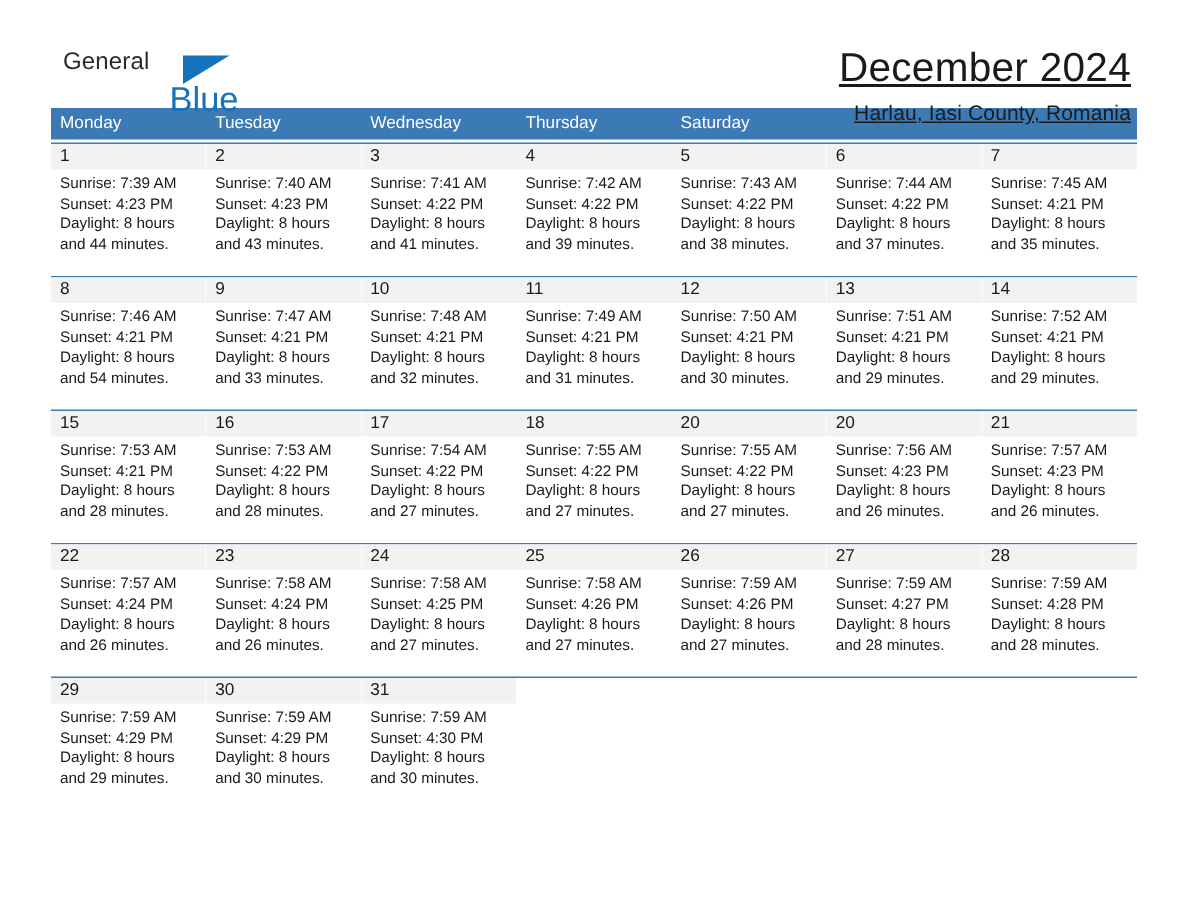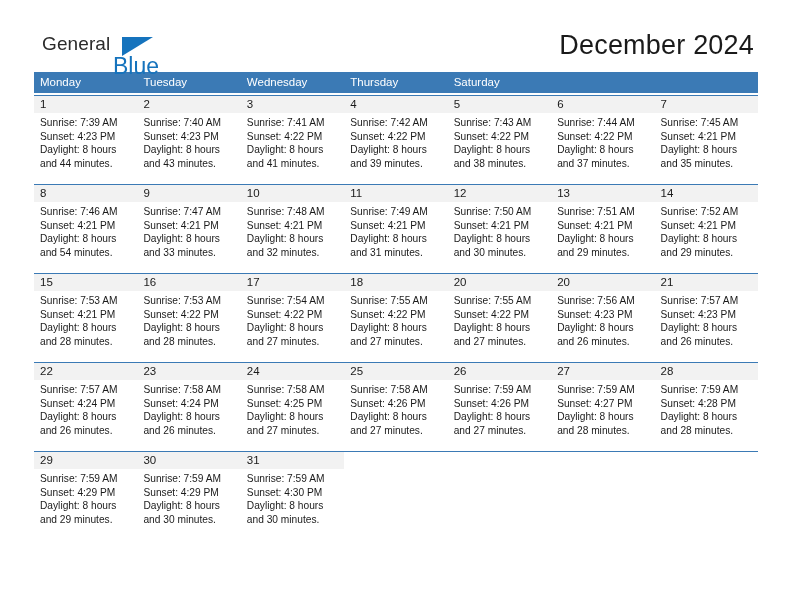--- a/index.html
+++ b/index.html
@@ -26,21 +26,21 @@
     padding: 30px 34px 0 34px;
     height: 72px;
   }
   .logo {
     position: relative;
     width: 170px;
     height: 48px;
     line-height: 1;
   }
   .logo-general {
-    font-size: 19px;
+    font-size: 16px;
     color: #2b2b2b;
     letter-spacing: 0.1px;
     display: block;
     position: absolute;
     left: 8px;
     top: 4px;
   }
   .logo-tri {
     position: absolute;
     left: 88px;
@@ -54,20 +54,21 @@
     font-size: 23px;
     color: #1573bd;
     display: block;
     position: absolute;
     left: 79px;
     top: 25px;
   }
   .title-block {
     text-align: right;
     padding-right: 4px;
+    text-decoration: underline;
   }
   .cal-title {
     font-size: 27px;
     font-weight: normal;
     color: #1a1a1a;
     line-height: 1.12;
     letter-spacing: 0.2px;
   }
   .cal-subtitle {
     font-size: 14px;
@@ -138,20 +139,21 @@
 <div class="page">
 
   <div class="header">
     <div class="logo">
       <span class="logo-general">General</span>
       <span class="logo-tri"></span>
       <span class="logo-blue">Blue</span>
     </div>
     <div class="title-block">
       <div class="cal-title">December 2024</div>
+      <div class="cal-subtitle">Harlau, Iasi County, Romania</div>
     </div>
   </div>
 
   <div class="calendar">
     <div class="weekdays">
       <div class="weekday">Monday</div>
       <div class="weekday">Tuesday</div>
       <div class="weekday">Wednesday</div>
       <div class="weekday">Thursday</div>
       <div class="weekday">Saturday</div>

